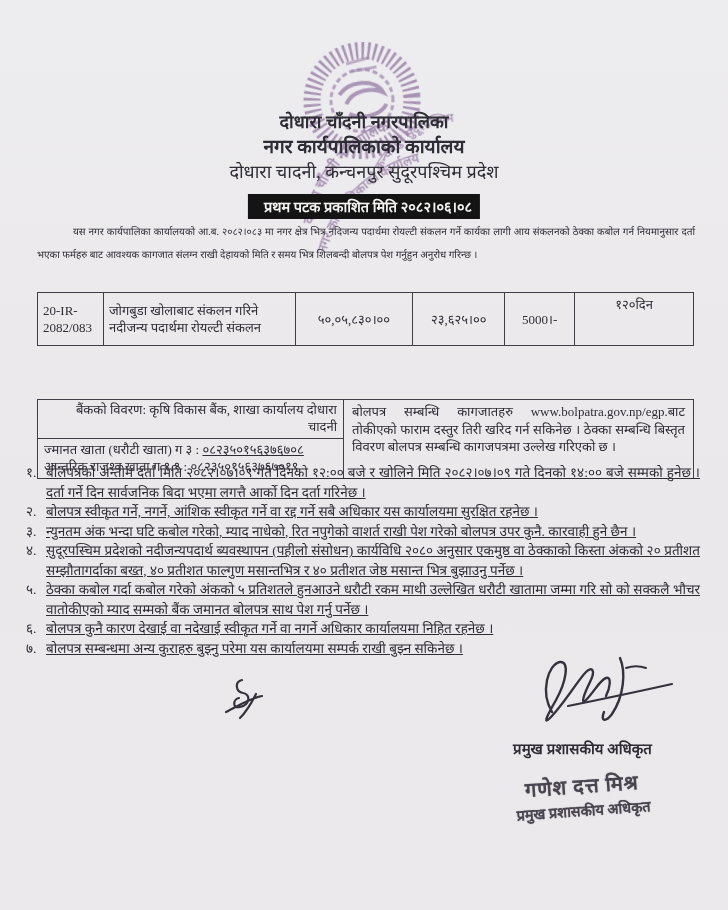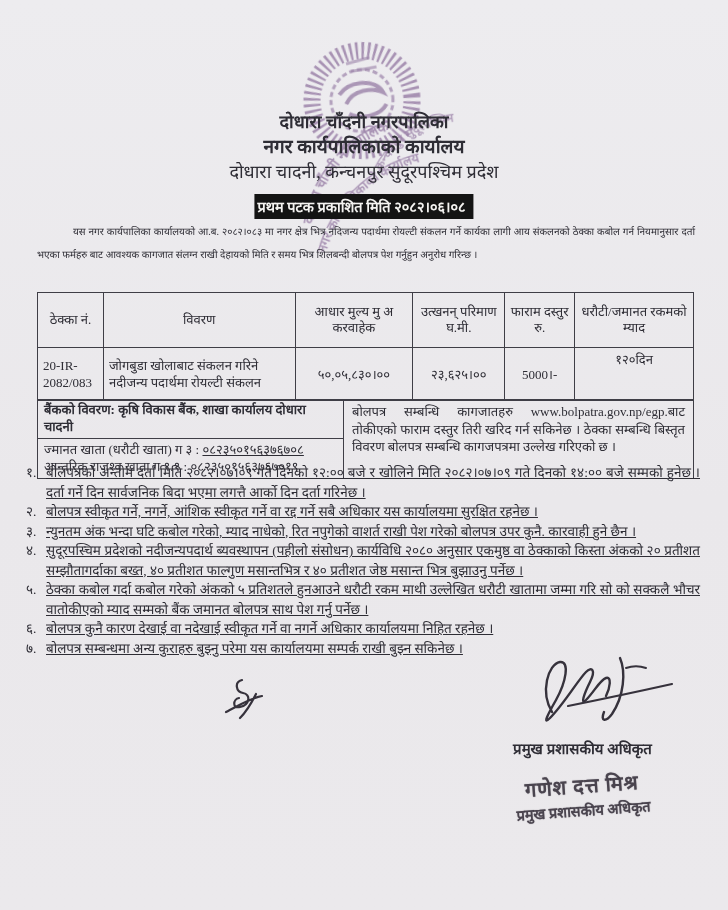--- a/index.html
+++ b/index.html
@@ -20,39 +20,39 @@
 
   
   .header{position:absolute;left:0;right:0;top:110px;text-align:center;line-height:1.35;}
   .hdr-muni{font-size:18px;font-weight:bold;}
   .hdr-office{font-size:19px;font-weight:bold;}
   .hdr-addr{font-size:18px;}
 
   
   .pub-bar{position:absolute;top:194px;left:50%;transform:translateX(-50%);
     background:#141414;color:#f4f3f1;font-size:14.5px;font-weight:bold;
-    padding:2px 8px 3px 3px;white-space:nowrap;}
+    padding:2px 8px 3px 16px;white-space:nowrap;}
 
   
   .intro{position:absolute;top:221px;left:37px;width:658px;
     font-size:10px;line-height:22.5px;text-align:justify;text-indent:36px;}
 
   
   table{border-collapse:collapse;}
   .tender-table{position:absolute;top:292px;left:37px;width:657px;font-size:13px;}
   .tender-table td{border:1.2px solid #3f3e46;padding:3px 5px;vertical-align:middle;}
   .tender-table .hdr td{text-align:center;height:48px;line-height:16px;}
   .tender-table .row td{height:46px;line-height:17px;}
   .td-center{text-align:center;}
 
   
   .bank-table{position:absolute;top:399px;left:37px;width:657px;font-size:13px;}
   .bank-table td{border:1.2px solid #3f3e46;vertical-align:top;padding:0;}
   .bank-left{width:305px;}
-  .bank-title{font-weight:bold;padding:2px 6px 3px 6px;line-height:16.5px;}
+  .bank-title{font-weight:normal;padding:2px 6px 3px 6px;line-height:16.5px;text-align:right;}
   .bank-accounts{border-top:1.2px solid #3f3e46;padding:2px 6px 3px 6px;line-height:17px;}
   .acc-num{text-decoration:underline;}
   .bank-right{padding:3px 8px 3px 8px !important;line-height:17.5px;text-align:justify;}
   .bolpatra-link{color:#2e2d35;font-family:"Liberation Serif",serif;}
 
   
   .terms{position:absolute;top:463px;left:26px;width:674px;
     font-size:13.5px;line-height:19.5px;text-align:justify;}
   .term{display:flex;}
   .tnum{flex:0 0 20px;}
@@ -109,28 +109,20 @@
   <table class="tender-table">
     <colgroup>
       <col style="width:66px">
         <col style="width:192px">
         <col style="width:118px">
       <col style="width:92px">
         <col style="width:70px">
         <col style="width:119px">
     </colgroup>
     <tbody>
-        <tr class="hdr">
-      <td>ठेक्का नं.</td>
-      <td>विवरण</td>
-      <td>आधार मुल्य मु अ करवाहेक</td>
-      <td>उत्खनन् परिमाण घ.मी.</td>
-      <td>फाराम दस्तुर रु.</td>
-      <td>धरौटी/जमानत रकमको म्याद</td>
-    </tr>
     <tr class="row">
       <td>20-IR-2082/083</td>
       <td>जोगबुडा खोलाबाट संकलन गरिने नदीजन्य पदार्थमा रोयल्टी संकलन</td>
       <td class="td-center">५०,०५,८३०।००</td>
       <td class="td-center">२३,६२५।००</td>
       <td class="td-center">5000।-</td>
       <td class="td-center" style="vertical-align:top">१२०दिन</td>
     </tr>
   </tbody>
     </table>

